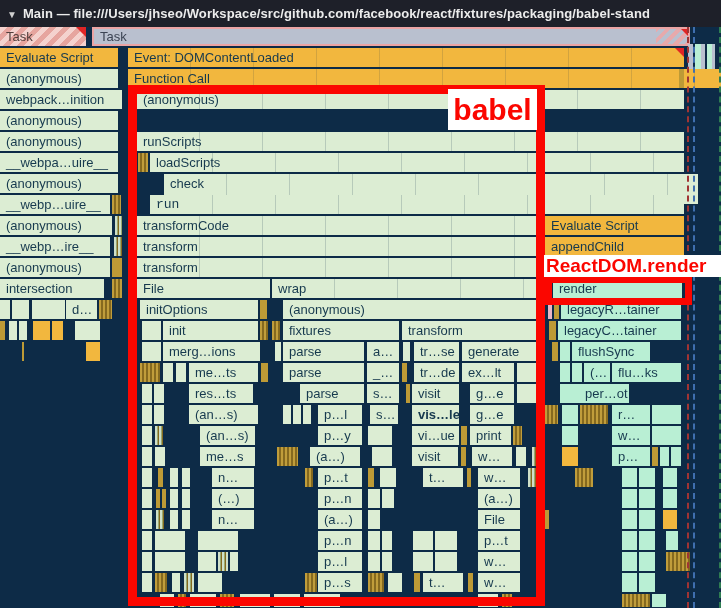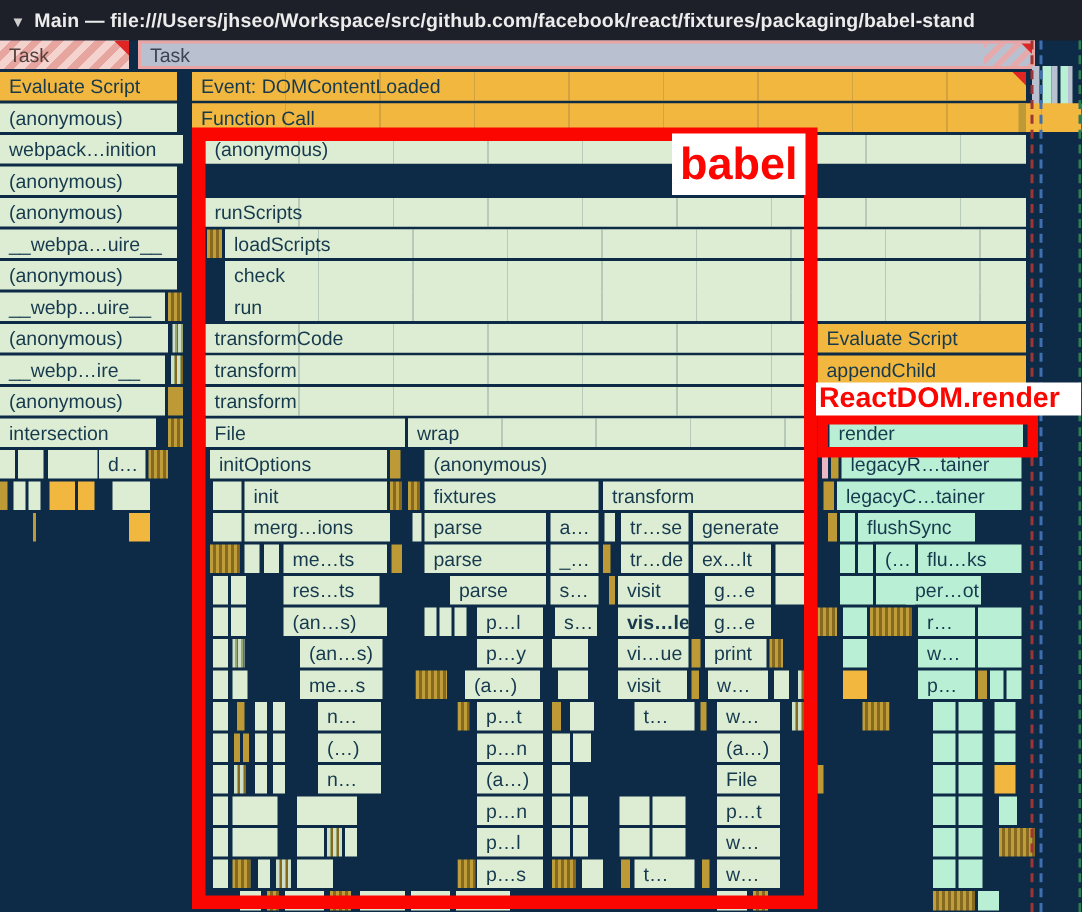--- a/index.html
+++ b/index.html
@@ -70,24 +70,24 @@
     <div class="bar c-gold" style="left: 679px; top: 69px; width: 5px; height: 19px;"></div>
     <div class="bar c-g" style="left: 0px; top: 90px; width: 122px; height: 19px;">webpack…inition</div>
     <div class="bar c-g grid" style="left: 137px; top: 90px; width: 547px; height: 19px;">(anonymous)</div>
     <div class="bar c-g" style="left: 0px; top: 111px; width: 118px; height: 19px;">(anonymous)</div>
     <div class="bar c-g" style="left: 0px; top: 132px; width: 118px; height: 19px;">(anonymous)</div>
     <div class="bar c-g grid" style="left: 137px; top: 132px; width: 547px; height: 19px;">runScripts</div>
     <div class="bar c-g" style="left: 0px; top: 153px; width: 118px; height: 19px;">__webpa…uire__</div>
     <div class="bar c-gs" style="left: 138px; top: 153px; width: 10px; height: 19px;"></div>
     <div class="bar c-g grid" style="left: 150px; top: 153px; width: 534px; height: 19px;">loadScripts</div>
     <div class="bar c-g" style="left: 0px; top: 174px; width: 118px; height: 19px;">(anonymous)</div>
-    <div class="bar c-g grid" style="left: 150px; top: 174px; width: 534px; height: 30px;">check</div>
+    <div class="bar c-g grid" style="left: 164px; top: 174px; width: 534px; height: 30px;">check</div>
     <div class="bar c-g" style="left: 0px; top: 195px; width: 110px; height: 19px;">__webp…uire__</div>
     <div class="bar c-gs" style="left: 112px; top: 195px; width: 9px; height: 19px;"></div>
-    <div class="bar c-g grid" style="left: 150px; top: 195px; width: 534px; height: 19px;">run</div>
+    <div class="bar c-g grid" style="left: 150px; top: 195px; width: 534px; height: 19px; font-family: Liberation Mono, monospace;">run</div>
     <div class="bar c-g" style="left: 0px; top: 216px; width: 112px; height: 19px;">(anonymous)</div>
     <div class="bar c-gs2" style="left: 115px; top: 216px; width: 7px; height: 19px;"></div>
     <div class="bar c-g grid" style="left: 137px; top: 216px; width: 404px; height: 19px;">transformCode</div>
     <div class="bar c-o" style="left: 545px; top: 216px; width: 139px; height: 19px;">Evaluate Script</div>
     <div class="bar c-g" style="left: 0px; top: 237px; width: 110px; height: 19px;">__webp…ire__</div>
     <div class="bar c-gs2" style="left: 114px; top: 237px; width: 8px; height: 19px;"></div>
     <div class="bar c-g grid" style="left: 137px; top: 237px; width: 404px; height: 19px;">transform</div>
     <div class="bar c-o" style="left: 545px; top: 237px; width: 139px; height: 19px;">appendChild</div>
     <div class="bar c-g" style="left: 0px; top: 258px; width: 110px; height: 19px;">(anonymous)</div>
     <div class="bar c-gold" style="left: 112px; top: 258px; width: 10px; height: 19px;"></div>
@@ -155,21 +155,21 @@
     <div class="bar c-g" style="left: 154px; top: 384px; width: 10px; height: 19px;"></div>
     <div class="bar c-g" style="left: 189px; top: 384px; width: 64px; height: 19px;">res…ts</div>
     <div class="bar c-g" style="left: 300px; top: 384px; width: 64px; height: 19px;">parse</div>
     <div class="bar c-g" style="left: 367px; top: 384px; width: 32px; height: 19px;">s…</div>
     <div class="bar c-gold" style="left: 406px; top: 384px; width: 4px; height: 19px;"></div>
     <div class="bar c-g" style="left: 412px; top: 384px; width: 47px; height: 19px;">visit</div>
     <div class="bar c-g" style="left: 470px; top: 384px; width: 44px; height: 19px;">g…e</div>
     <div class="bar c-g" style="left: 517px; top: 384px; width: 24px; height: 19px;"></div>
     <div class="bar c-m" style="left: 560px; top: 384px; width: 22px; height: 19px;"></div>
     <div class="bar c-m" style="left: 584px; top: 384px; width: 26px; height: 19px;"></div>
-    <div class="bar c-m" style="left: 604px; top: 384px; width: 50px; height: 19px;">per…ot</div>
+    <div class="bar c-m" style="left: 579px; top: 384px; width: 50px; height: 19px;">per…ot</div>
     <div class="bar c-g" style="left: 142px; top: 405px; width: 10px; height: 19px;"></div>
     <div class="bar c-g" style="left: 154px; top: 405px; width: 10px; height: 19px;"></div>
     <div class="bar c-g" style="left: 189px; top: 405px; width: 69px; height: 19px;">(an…s)</div>
     <div class="bar c-g" style="left: 283px; top: 405px; width: 8px; height: 19px;"></div>
     <div class="bar c-g" style="left: 293px; top: 405px; width: 8px; height: 19px;"></div>
     <div class="bar c-g" style="left: 303px; top: 405px; width: 8px; height: 19px;"></div>
     <div class="bar c-g" style="left: 318px; top: 405px; width: 44px; height: 19px;">p…l</div>
     <div class="bar c-g" style="left: 370px; top: 405px; width: 28px; height: 19px;">s…</div>
     <div class="bar c-g" style="left: 412px; top: 405px; width: 47px; height: 19px; font-weight: bold;">vis…le</div>
     <div class="bar c-g" style="left: 470px; top: 405px; width: 44px; height: 19px;">g…e</div>

